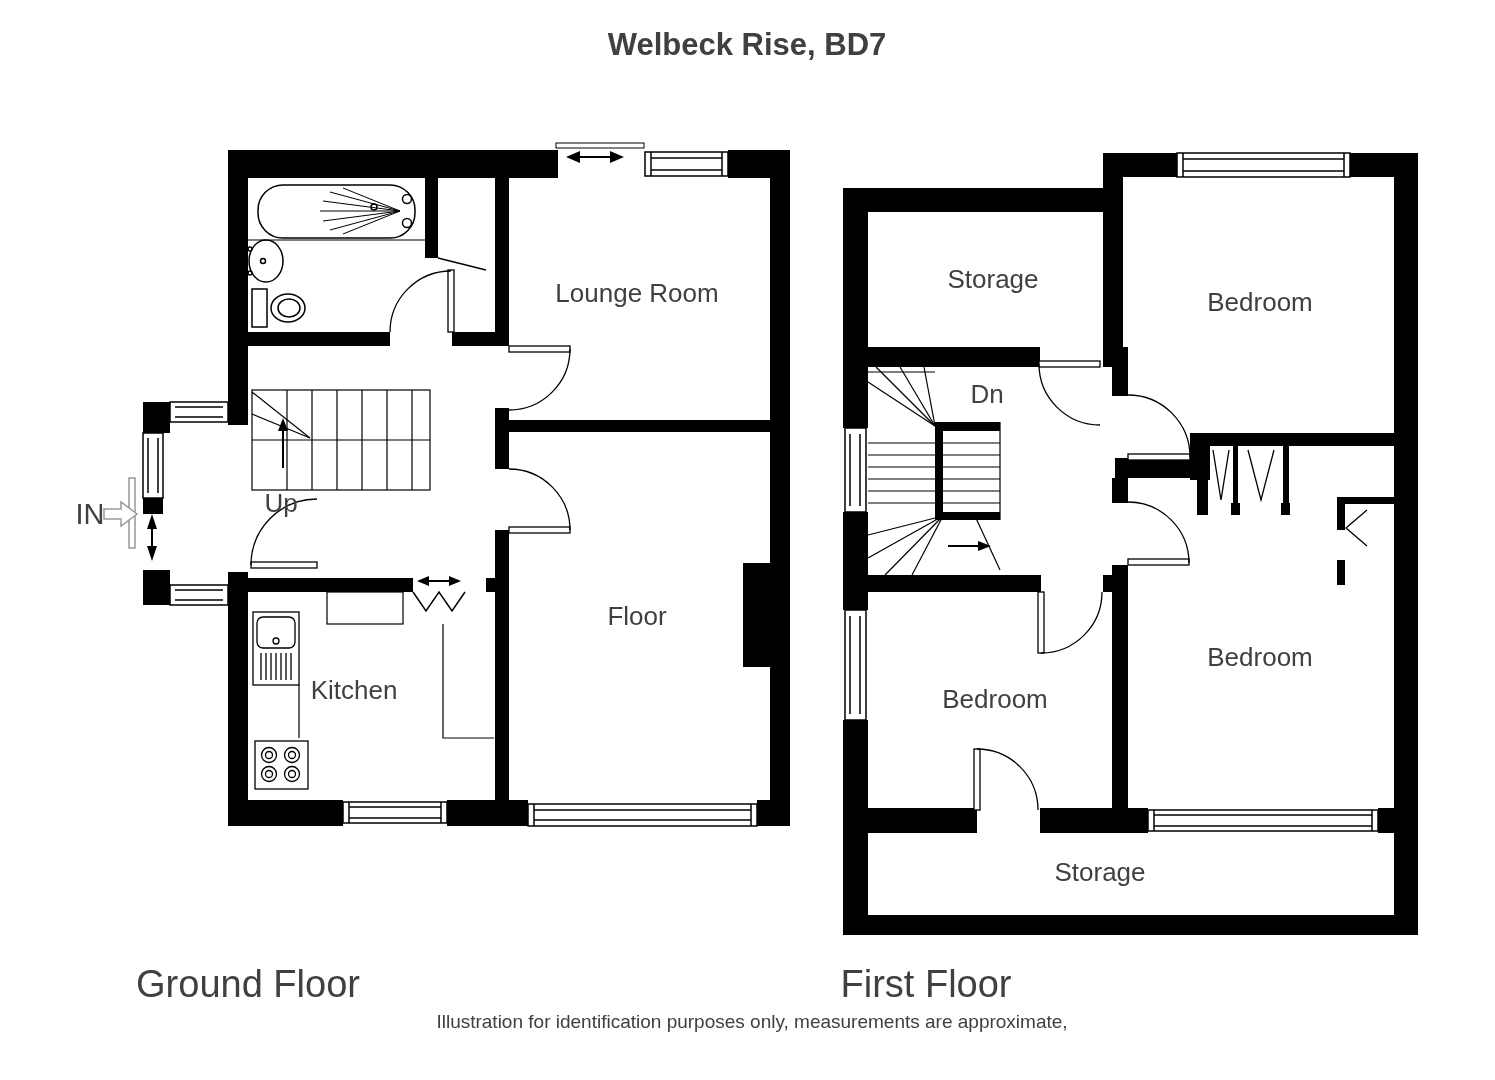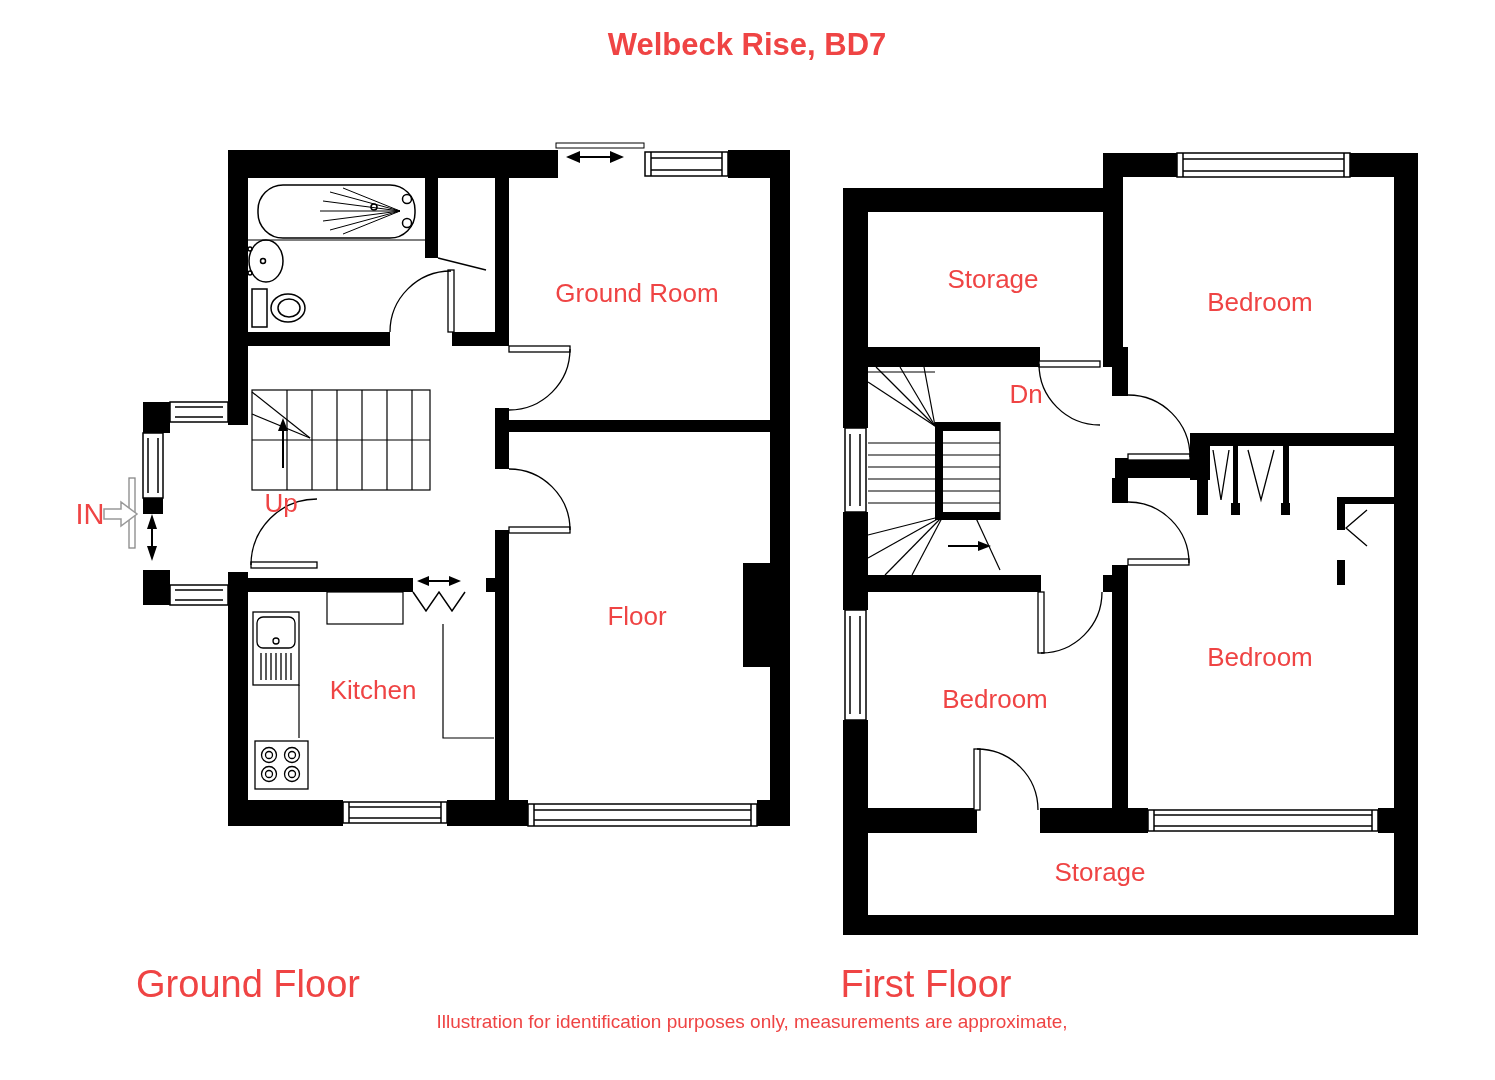--- a/index.html
+++ b/index.html
@@ -1,19 +1,19 @@
 <!DOCTYPE html>
 <html><head>
 <meta charset="utf-8">
 <style>
   html,body{margin:0;padding:0;background:#fff;}
   .canvas{position:relative;width:1495px;height:1080px;background:#fff;overflow:hidden;
           font-family:"Liberation Sans", sans-serif;color:#111;}
   .canvas svg{position:absolute;left:0;top:0;}
-  .lbl{position:absolute;transform:translate(-50%,-50%);white-space:nowrap;color:#ef4444;}
+  .lbl{position:absolute;transform:translate(-50%,-50%);white-space:nowrap;color:#404040;}
   .t-title{font-size:31px;font-weight:bold;}
   .t-sub{font-size:21px;}
   .t-room{font-size:26px;}
   .t-floor{font-size:38px;font-weight:normal;margin-top:16px;}
   .t-foot{font-size:19px;}
   .t-in{font-size:29px;}
 </style>
 </head>
 <body>
 
@@ -320,31 +320,31 @@
       <g>
             <line x1="948" y1="546" x2="980" y2="546" stroke-width="2"></line>
             <polygon points="991,546 978,541 978,551" fill="#000" stroke="none"></polygon>
           </g>
     </g>
   </g>
 </svg>
 
 <div class="lbl t-title" style="left:747px;top:45px;">Welbeck Rise, BD7</div>
 
-<div class="lbl t-room" style="left:637px;top:293px;">Ground Room</div>
+<div class="lbl t-room" style="left:637px;top:293px;">Lounge Room</div>
 <div class="lbl t-room" style="left:637px;top:616px;">Floor</div>
-<div class="lbl t-room" style="left:373px;top:690px;">Kitchen</div>
+<div class="lbl t-room" style="left:354px;top:690px;">Kitchen</div>
 <div class="lbl t-room" style="left:281px;top:503px;">Up</div>
 <div class="lbl t-in" style="left:90px;top:514px;text-align:center;">IN</div>
 
 <div class="lbl t-room" style="left:993px;top:279px;">Storage</div>
 <div class="lbl t-room" style="left:1260px;top:302px;">Bedroom</div>
 <div class="lbl t-room" style="left:995px;top:699px;">Bedroom</div>
 <div class="lbl t-room" style="left:1260px;top:657px;">Bedroom</div>
-<div class="lbl t-room" style="left:1026px;top:394px;">Dn</div>
+<div class="lbl t-room" style="left:987px;top:394px;">Dn</div>
 <div class="lbl t-room" style="left:1100px;top:872px;">Storage</div>
 
 <div class="lbl t-floor" style="left:248px;top:968px;">Ground Floor</div>
 <div class="lbl t-floor" style="left:926px;top:968px;text-align:right;">First Floor</div>
 
 <div class="lbl t-foot" style="left:752px;top:1022px;">Illustration for identification purposes only, measurements are approximate,</div>
 
 </div>
 
 </body></html>

